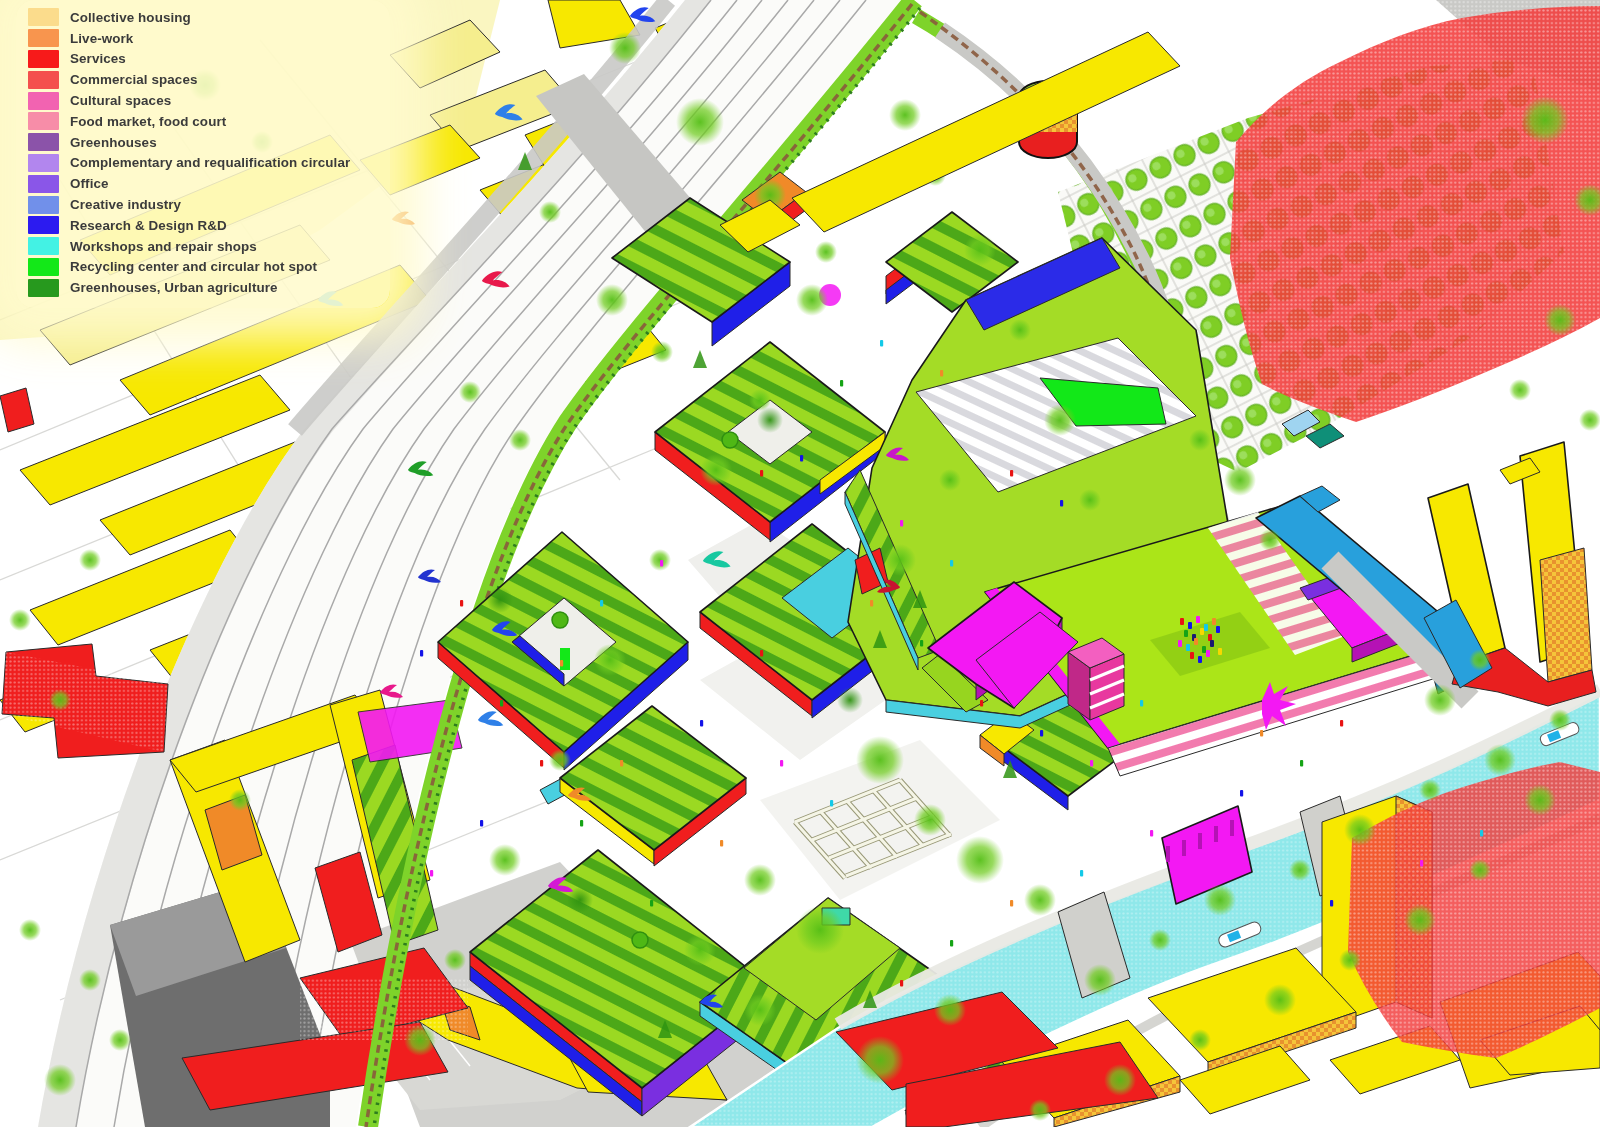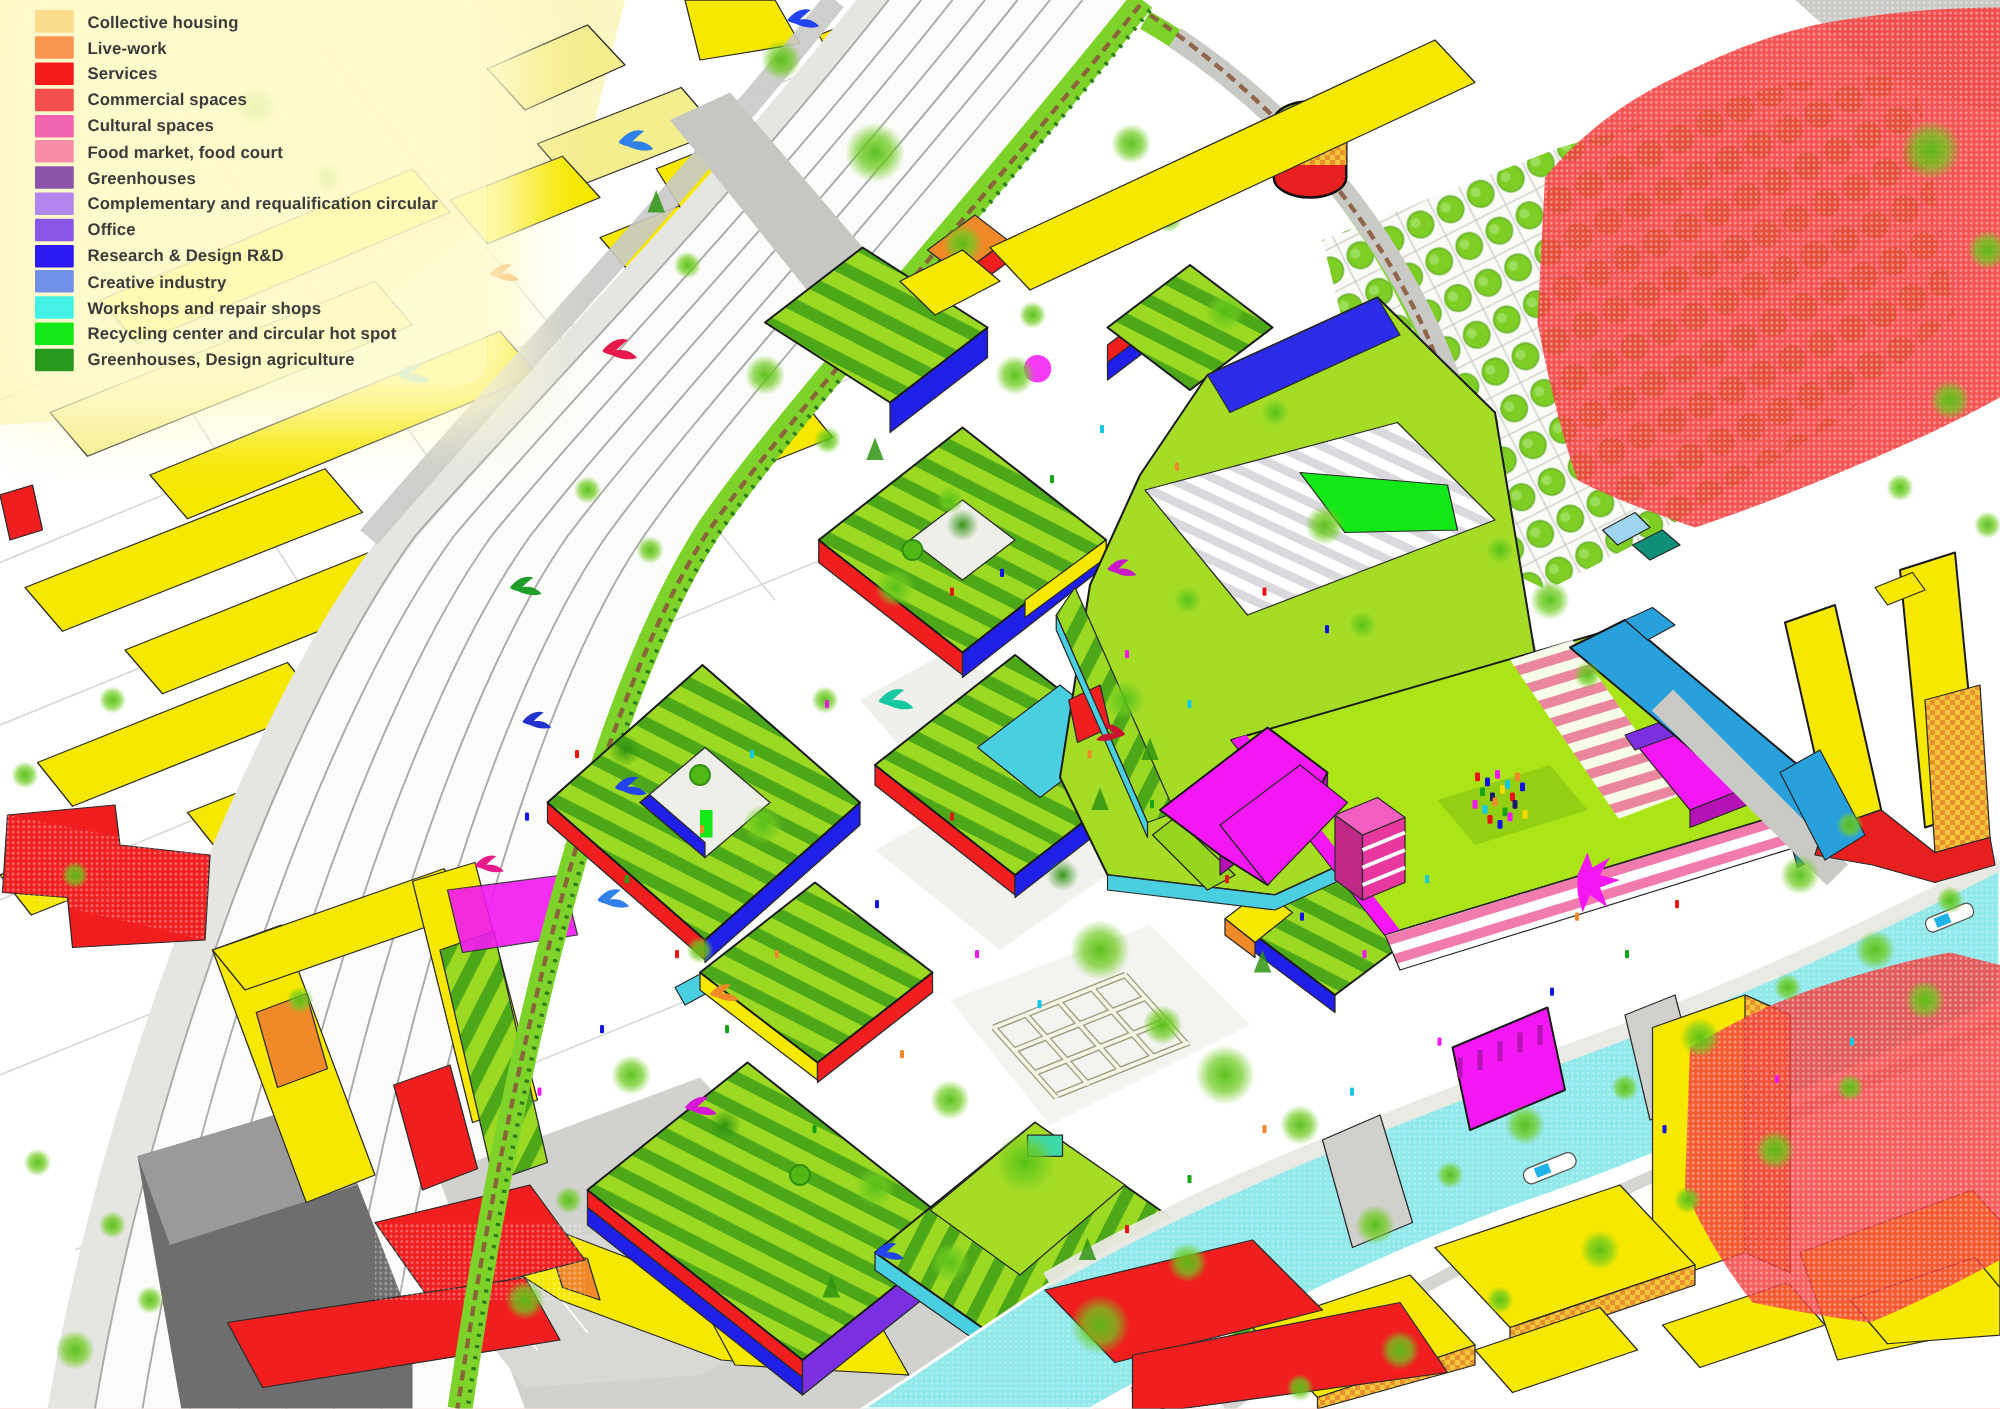--- a/index.html
+++ b/index.html
@@ -1,16 +1,16 @@
 <!DOCTYPE html>
 <html><head>
 <meta charset="utf-8">
 <style>
   html,body{margin:0;padding:0;background:#ffffff;}
-  .stage{position:relative;width:1600px;height:1127px;overflow:hidden;background:#fca5a5;
+  .stage{position:relative;width:1600px;height:1127px;overflow:hidden;background:#0ea5e9;
          font-family:"Liberation Sans",sans-serif;}
   .stage svg{position:absolute;left:0;top:0;}
   
   .legend{position:absolute;left:16px;top:0;width:352px;padding:7px 10px 10px 12px;z-index:10;
           background:rgba(255,250,205,0.88);border-radius:18px;
           box-shadow:0 0 46px 34px rgba(255,250,205,0.88);}
   .legend-item{display:flex;align-items:center;height:20.8px;}
   .swatch{width:31px;height:18px;flex:0 0 31px;margin-right:11px;border-radius:1px;}
   .legend-label{font-size:13.4px;font-weight:bold;color:#3b3b3b;letter-spacing:.1px;white-space:nowrap;}
   
@@ -663,40 +663,40 @@
     <span class="swatch" style="background: rgb(178, 134, 238);"></span>
     <span class="legend-label">Complementary and requalification circular</span>
   </div>
 
   <div class="legend-item">
     <span class="swatch" style="background: rgb(138, 86, 232);"></span>
     <span class="legend-label">Office</span>
   </div>
 
   <div class="legend-item">
+    <span class="swatch" style="background: rgb(113, 144, 234);"></span>
+    <span class="legend-label">Creative industry</span>
+  </div>
+
+  <div class="legend-item">
     <span class="swatch" style="background: rgb(44, 27, 240);"></span>
     <span class="legend-label">Research &amp; Design R&amp;D</span>
   </div>
 
-  <div class="legend-item">
-    <span class="swatch" style="background: rgb(113, 144, 234);"></span>
-    <span class="legend-label">Creative industry</span>
-  </div>
-
 
   <div class="legend-item">
     <span class="swatch" style="background: rgb(67, 242, 228);"></span>
     <span class="legend-label">Workshops and repair shops</span>
   </div>
 
   <div class="legend-item">
     <span class="swatch" style="background: rgb(19, 232, 24);"></span>
     <span class="legend-label">Recycling center and circular hot spot</span>
   </div>
 
   <div class="legend-item">
     <span class="swatch" style="background: rgb(39, 153, 30);"></span>
-    <span class="legend-label">Greenhouses, Design agriculture</span>
+    <span class="legend-label">Greenhouses, Urban agriculture</span>
   </div>
 </div>
 </div>
 
 </div>
 
 </body></html>

